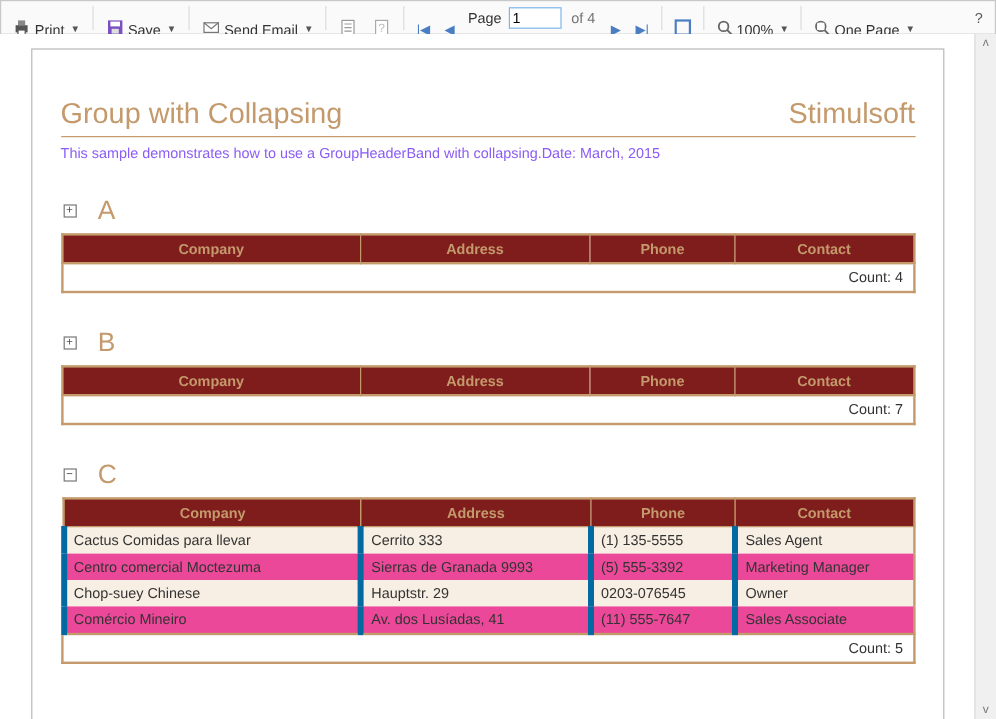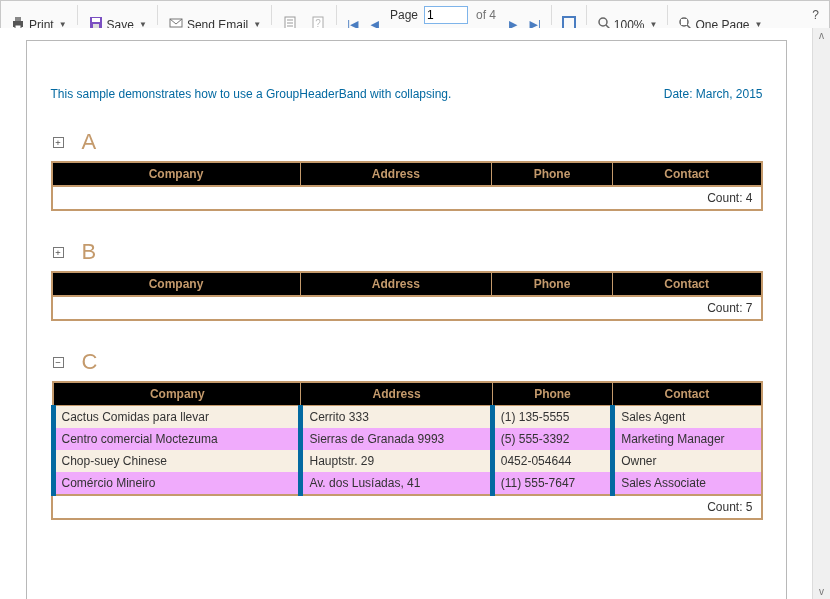--- a/index.html
+++ b/index.html
@@ -8,30 +8,30 @@
   .sep{width:1px;height:20px;background:#dcdcdc;margin:0 3px;}
   .icon{display:inline-block;}
   .dd{font-size:8px;color:#555;margin-left:2px;}
   .page-input{width:38px;height:16px;border:1px solid #7eb4ea;text-align:left;padding:0 2px;font-size:12px;}
   .viewport{position:absolute;top:28px;left:0;right:0;bottom:0;overflow:auto;background:#fff;}
   .page{width:761px;margin:12px auto 20px auto;border:1px solid #b8b8b8;background:#fff;padding:40px 0 0 0;min-height:760px;box-sizing:border-box;}
   .doc{width:712px;margin:0 auto;}
   .titlebar{display:flex;justify-content:space-between;border-bottom:1px solid #c49a6c;padding-bottom:4px;}
   .title{font-size:24px;color:#c49a6c;font-weight:normal;}
   .brand{font-size:24px;color:#c49a6c;font-weight:normal;}
-  .subbar{display:flex;justify-content:space-between;margin-top:6px;color:#0369a1;}
+  .subbar{display:flex;justify-content:flex-start;margin-top:6px;color:#8b5cf6;}
   .group{margin-top:28px;}
   .ghead{display:flex;align-items:center;gap:18px;}
   .toggle{width:9px;height:9px;border:1px solid #777;display:flex;align-items:center;justify-content:center;color:#555;font-size:9px;line-height:1;cursor:pointer;margin-left:2px;font-family:monospace;}
   .gletter{font-size:22px;color:#c49a6c;}
   table.data{width:100%;border-collapse:collapse;margin-top:6px;border:2px solid #c49a6c;table-layout:fixed;}
-  table.data th{background:#000000;color:#c49a6c;font-weight:bold;text-align:center;padding:4px 6px;border:1px solid #c49a6c;}
+  table.data th{background:#7f1d1d;color:#c49a6c;font-weight:bold;text-align:center;padding:4px 6px;border:1px solid #c49a6c;}
   table.data td{padding:4px 6px;border-left:5px solid #0369a1;border-right:1px solid #c49a6c;border-top:none;border-bottom:none;}
   table.data tr.odd td{background:#f7efe3;}
-  table.data tr.even td{background:#f0abfc;}
+  table.data tr.even td{background:#ec4899;}
   .countbar{border:2px solid #c49a6c;border-top:none;text-align:right;padding:4px 8px;}
   .sb{position:absolute;top:28px;right:0;bottom:0;width:17px;background:#f0f0f0;border-left:1px solid #dcdcdc;display:flex;flex-direction:column;align-items:center;justify-content:space-between;color:#777;}
   .sb .arrow{font-size:10px;padding:2px 0;cursor:pointer;}
   .sb .track{flex:1;width:100%;}
   .help{margin-left:auto;color:#555;padding:0 6px;cursor:pointer;}
   .oflabel{color:#737373;}
   col.c1{width:35%;}col.c2{width:27%;}col.c3{width:17%;}col.c4{width:21%;}
 </style>
 </head>
 <body>
@@ -136,20 +136,24 @@
     </span>
     <span>One Page</span>
     <span class="dd">▼</span>
   </div>
   <div class="help">?</div>
 </div>
 
 <div class="viewport" style="right:17px;">
   <div class="page">
     <div class="doc">
+      <div class="titlebar">
+        <span class="title">Group with Collapsing</span>
+        <span class="brand">Stimulsoft</span>
+      </div>
       <div class="subbar">
         <span>This sample demonstrates how to use a GroupHeaderBand with collapsing.</span>
         <span>Date: March, 2015</span>
       </div>
       <div id="groups">
           <div class="group">
             <div class="ghead">
               <div class="toggle">+</div>
               <span class="gletter">A</span>
             </div>
@@ -225,21 +229,21 @@
                 </tr>
                 <tr class="even">
                   <td>Centro comercial Moctezuma</td>
                   <td>Sierras de Granada 9993</td>
                   <td>(5) 555-3392</td>
                   <td>Marketing Manager</td>
                 </tr>
                 <tr class="odd">
                   <td>Chop-suey Chinese</td>
                   <td>Hauptstr. 29</td>
-                  <td>0452-054644</td>
+                  <td>0203-076545</td>
                   <td>Owner</td>
                 </tr>
                 <tr class="even">
                   <td>Comércio Mineiro</td>
                   <td>Av. dos Lusíadas, 41</td>
                   <td>(11) 555-7647</td>
                   <td>Sales Associate</td>
                 </tr>
               </tbody>
             </table>

